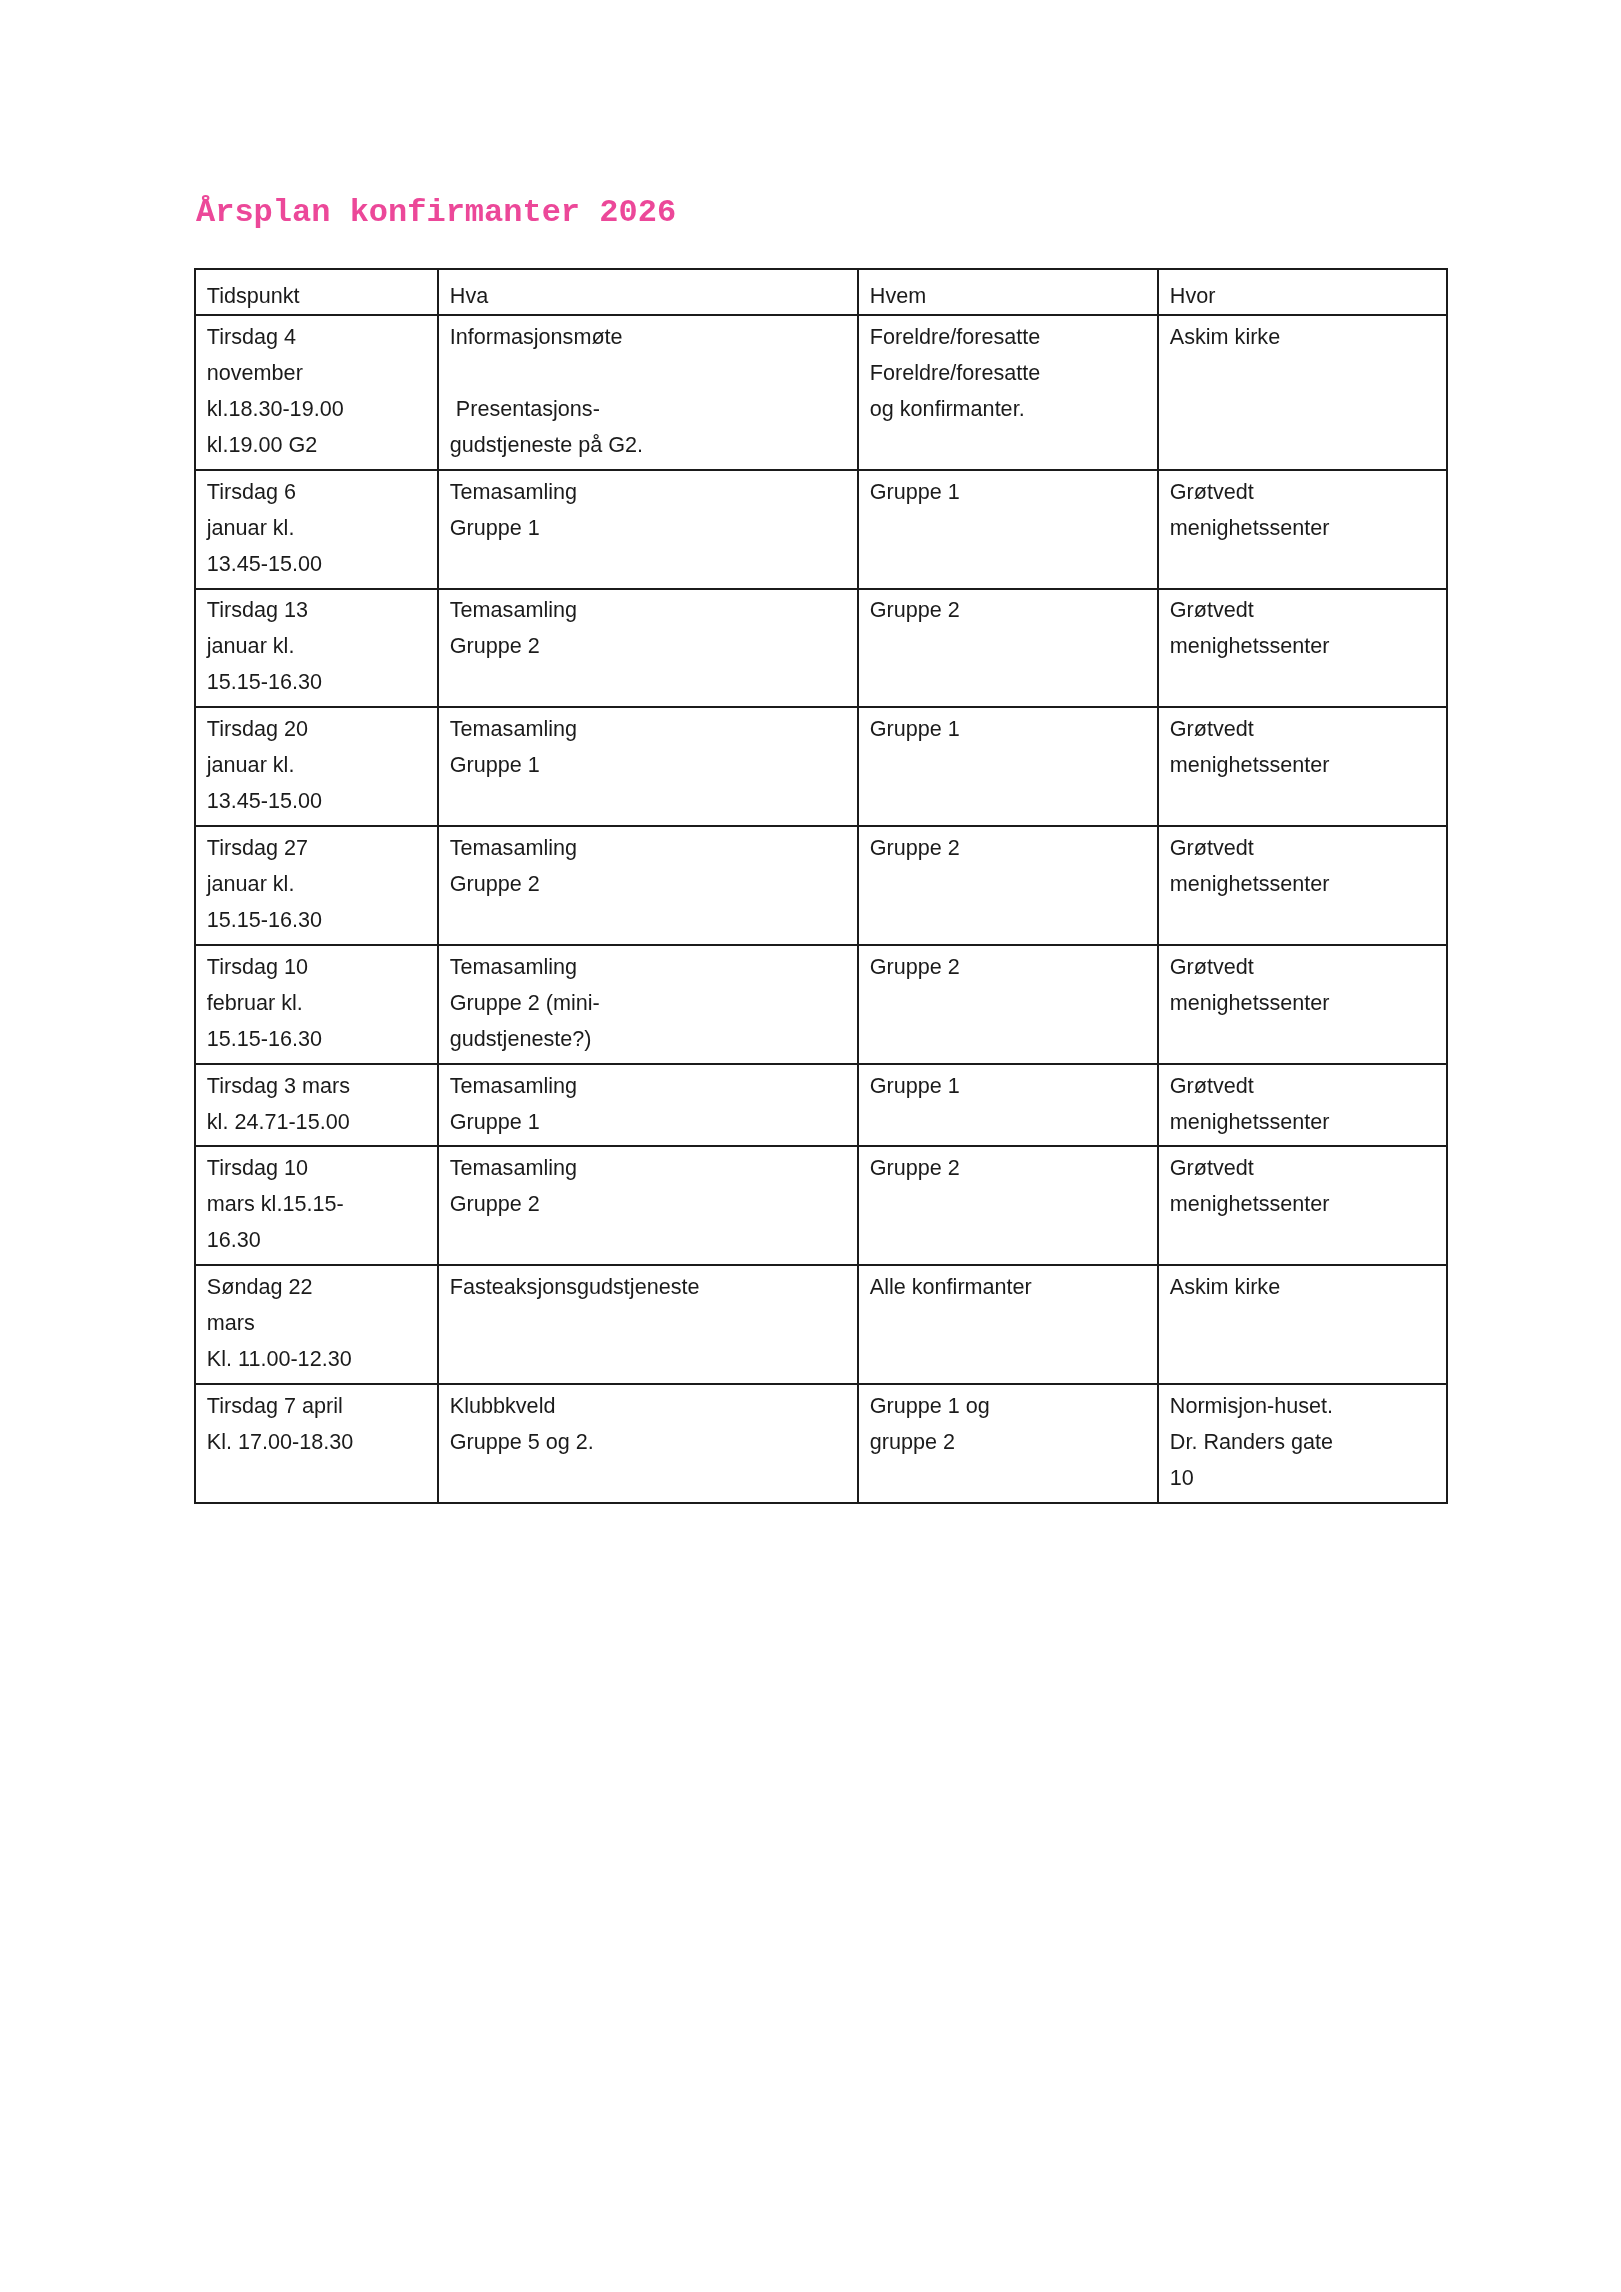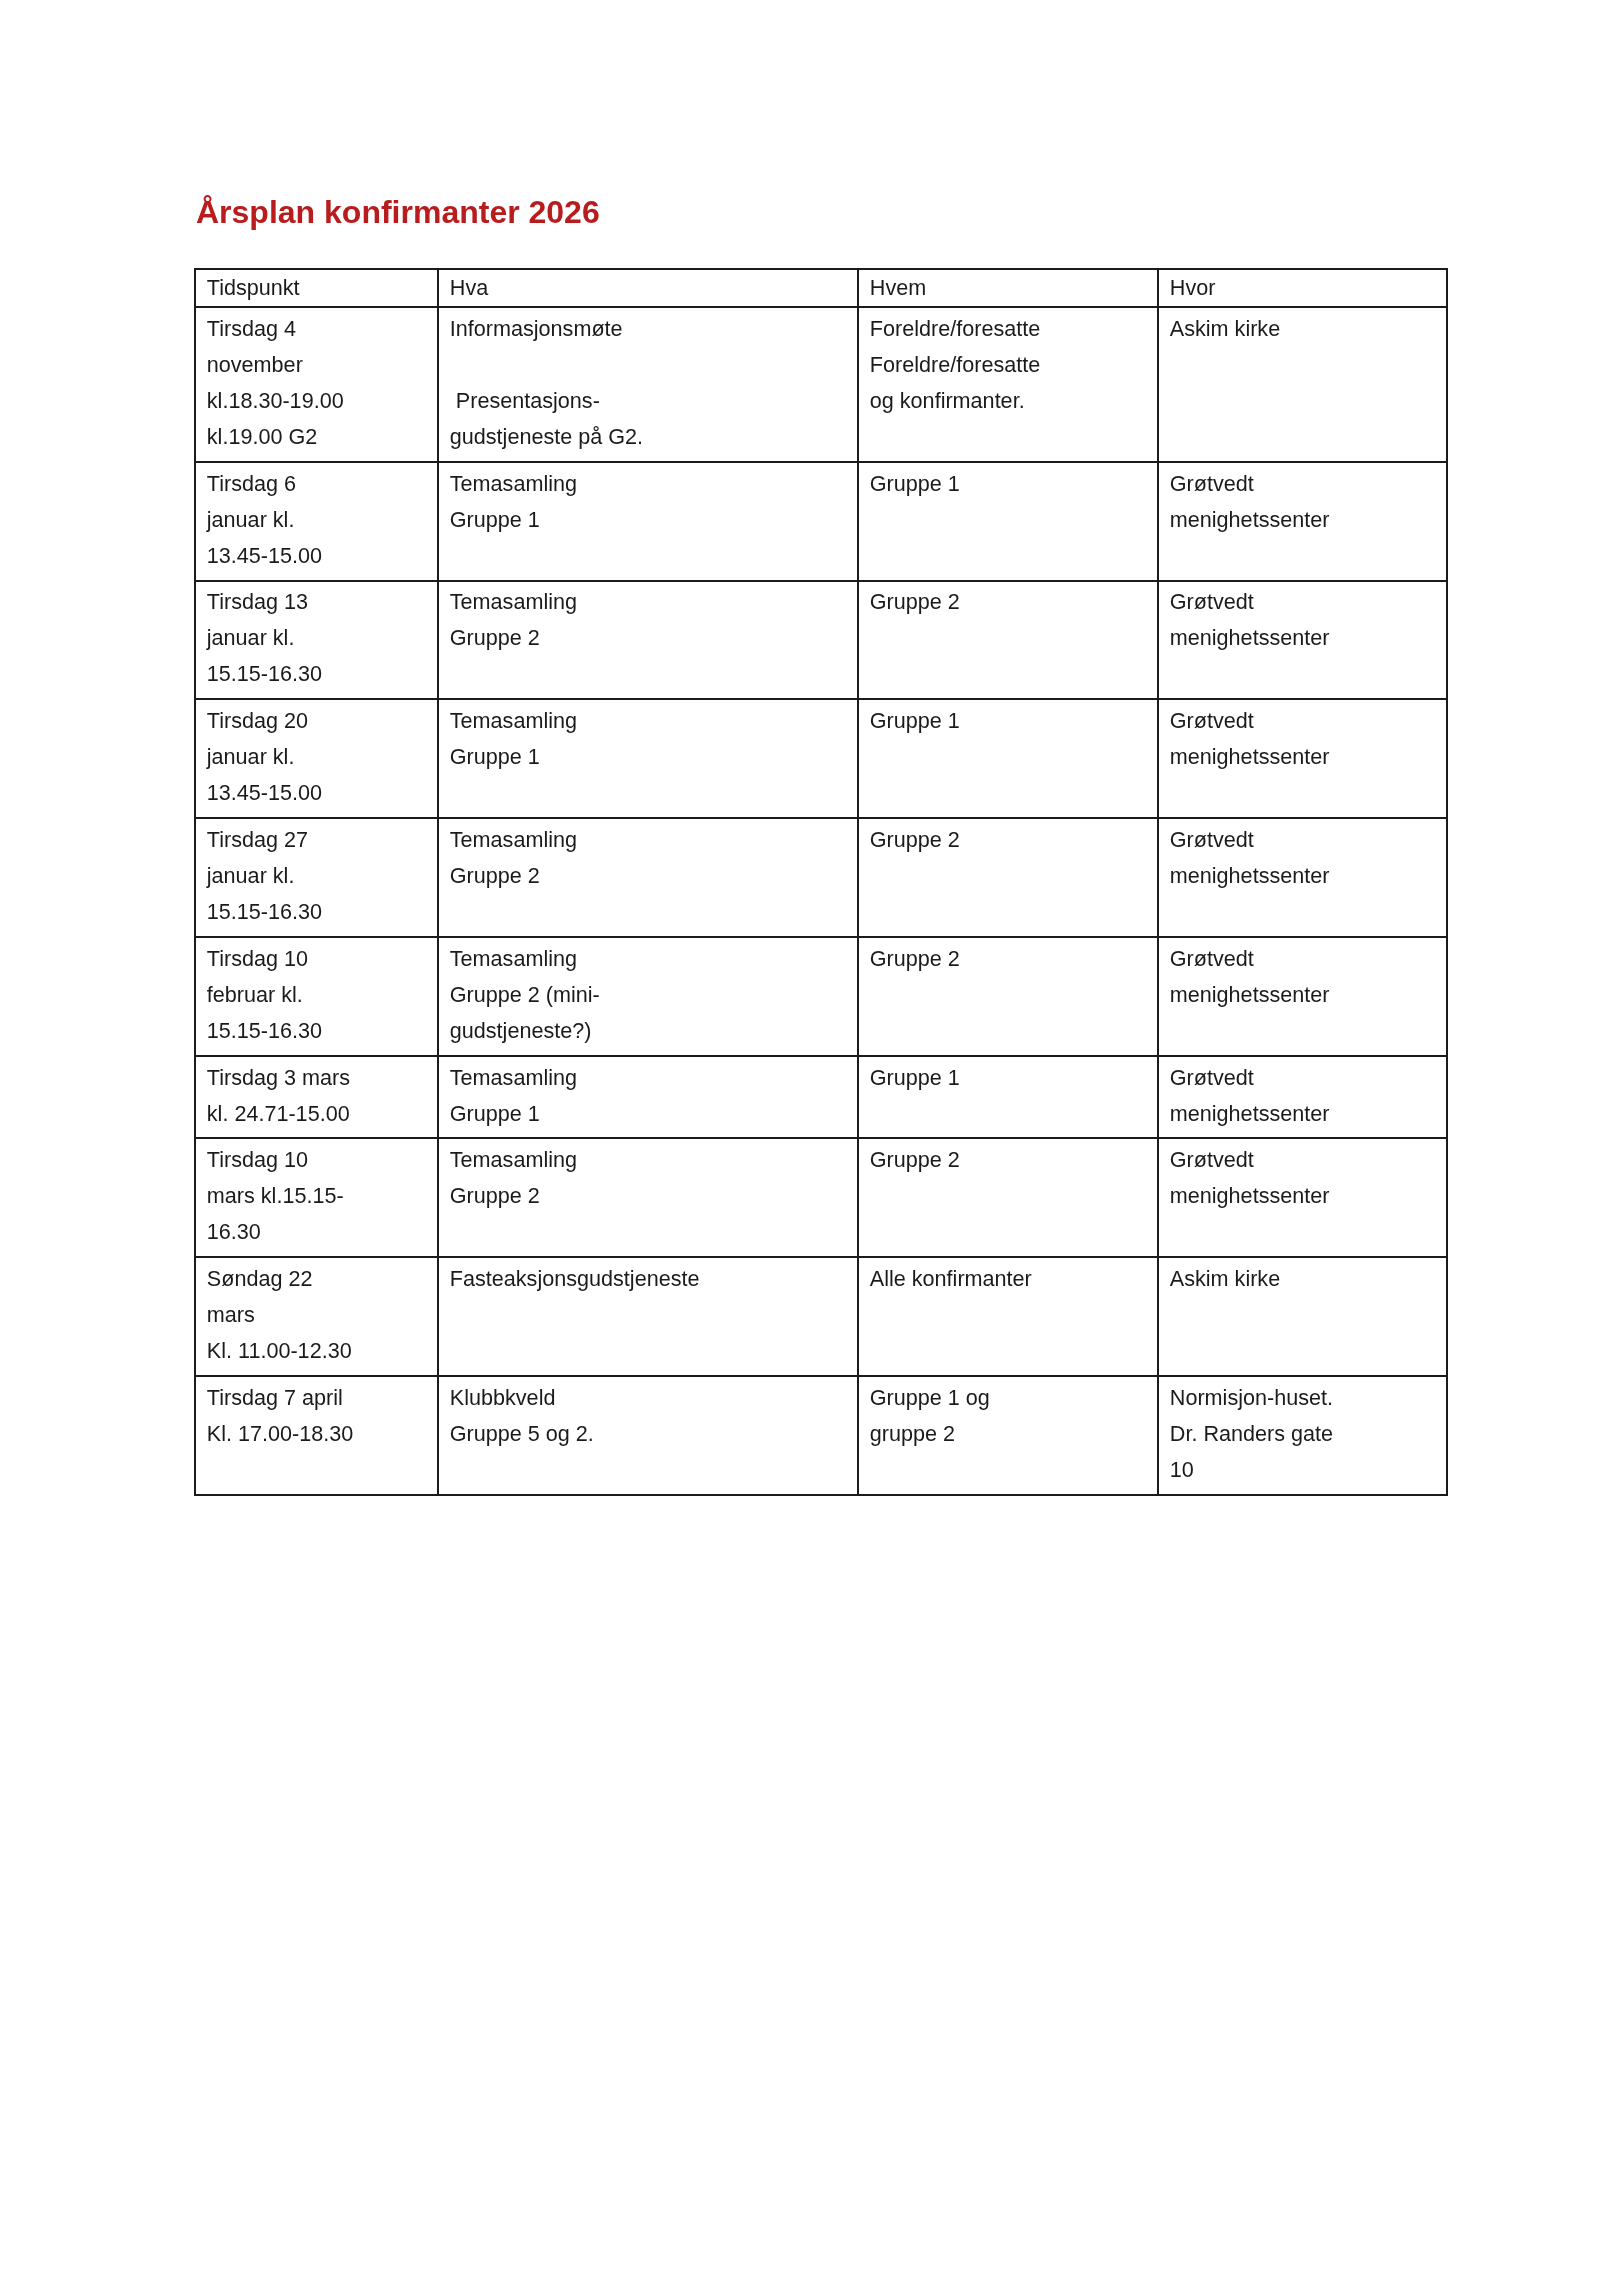--- a/index.html
+++ b/index.html
@@ -43,30 +43,30 @@
     vertical-align: top;
     text-align: left;
     font-size: 21.6px;
     line-height: 36px;
     font-weight: 400;
     padding: 2.9px 9.8px 5.9px 10.8px;
     white-space: pre-wrap;
     word-wrap: break-word;
   }
   thead th {
-    padding-top: 0;
+    padding-top: 8px;
     padding-bottom: 0;
   }
 </style>
 </head>
 <body>
 
 <div class="page">
 
-  <h1 class="doc-title" style="color: #b91c1c;">Årsplan konfirmanter 2026</h1>
+  <h1 class="doc-title" style="color: #ec4899; font-family: Liberation Mono, monospace;">Årsplan konfirmanter 2026</h1>
 
   <table class="schedule">
     <colgroup>
       <col class="c-tidspunkt">
       <col class="c-hva">
       <col class="c-hvem">
       <col class="c-hvor">
     </colgroup>
     <thead>
       <tr>

